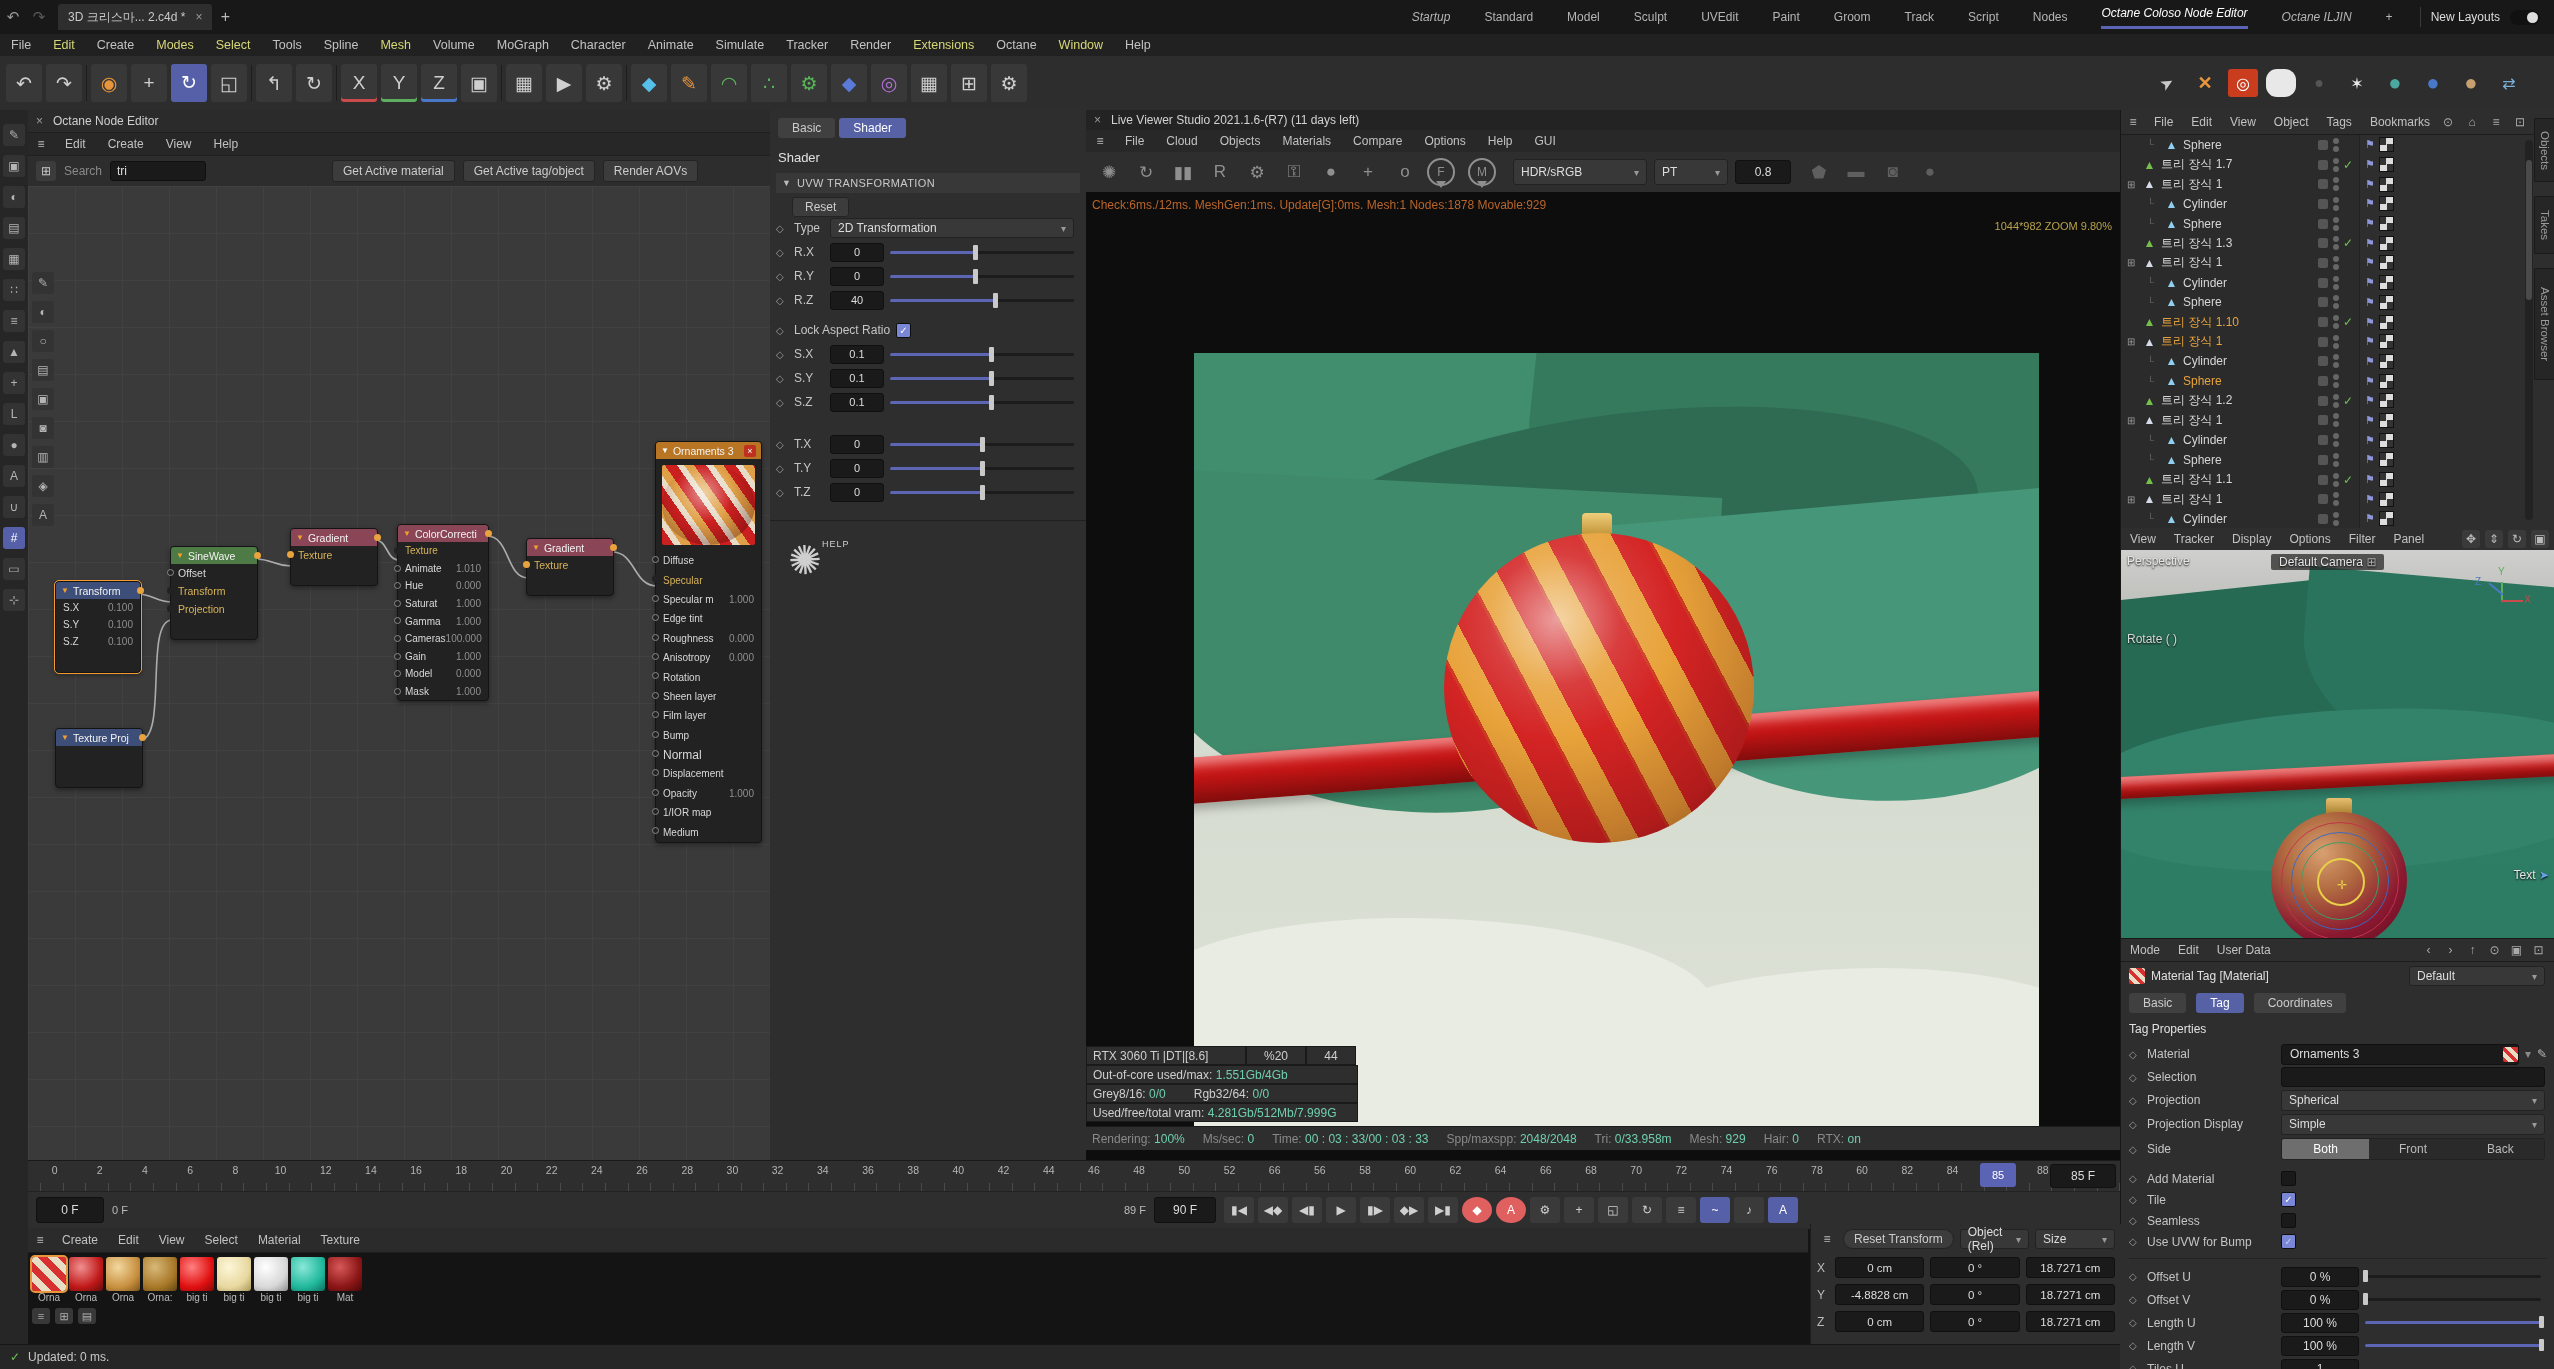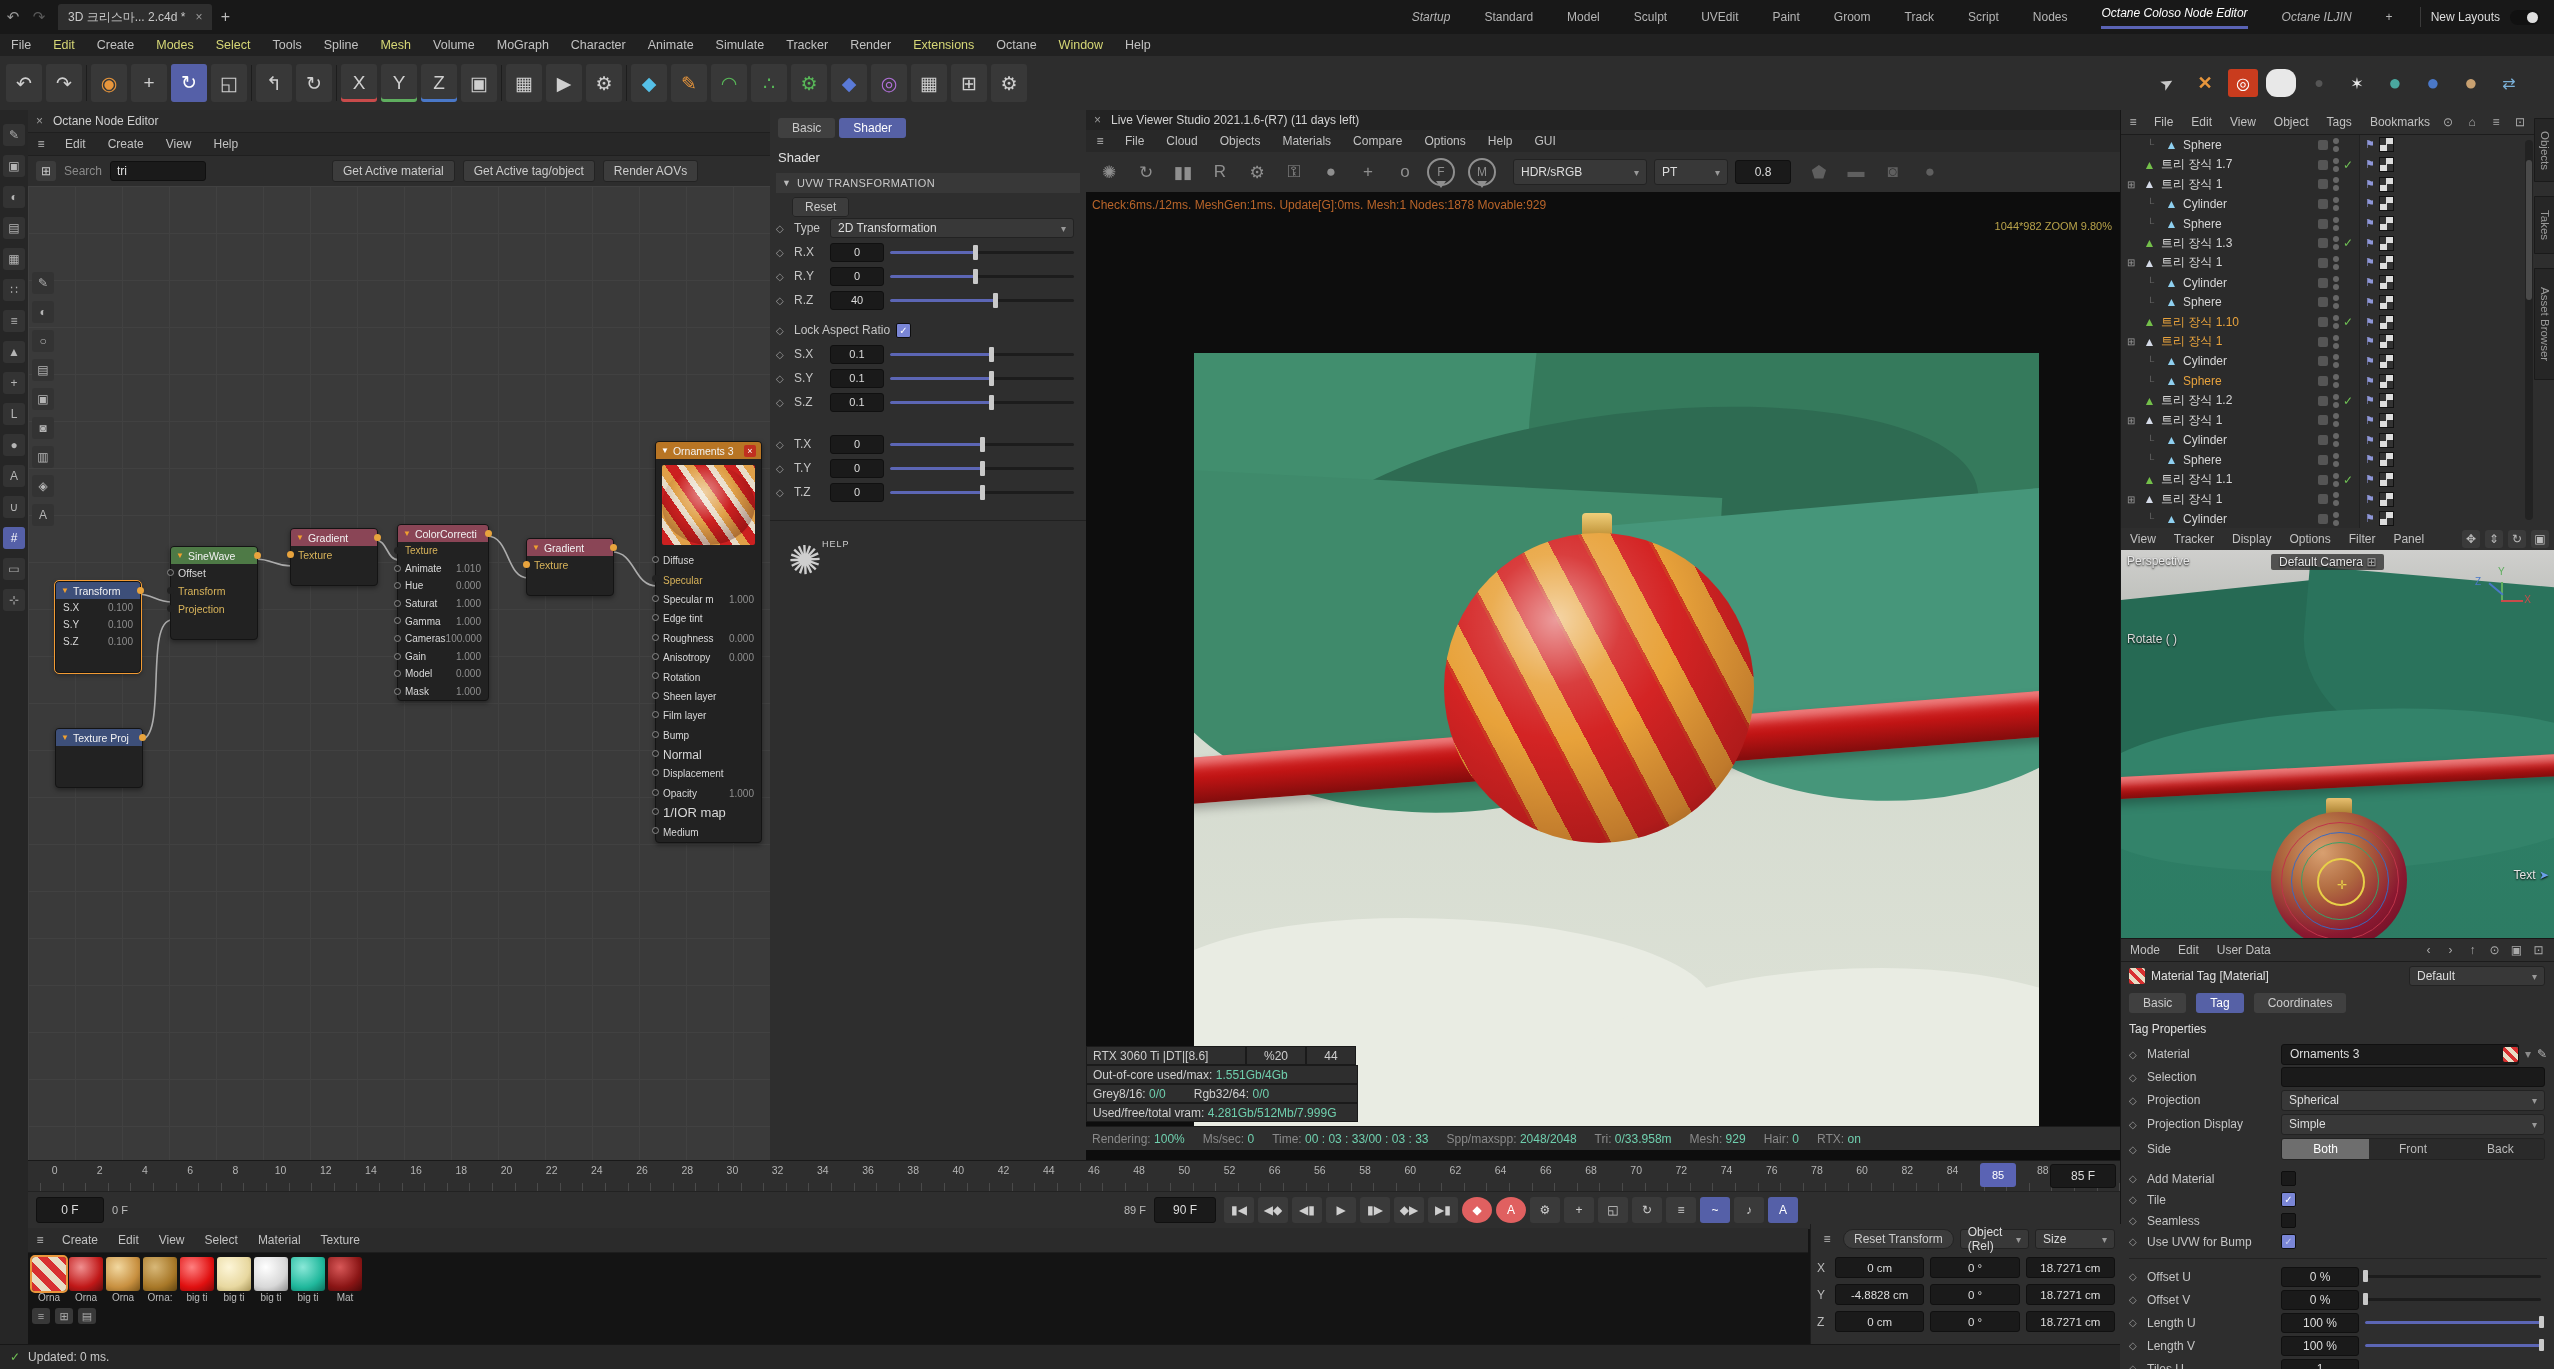--- a/index.html
+++ b/index.html
@@ -757,21 +757,21 @@
           <div class="nrow" style="height:19.4px;font-size:10px" data-c="">
             <span class="pin l ring mat-pin"></span>
             <span>Displacement</span>
             <span class="v"></span>
           </div>
           <div class="nrow" style="height:19.4px;font-size:10px" data-c="">
             <span class="pin l ring mat-pin"></span>
             <span>Opacity</span>
             <span class="v">1.000</span>
           </div>
-          <div class="nrow" style="height:19.4px;font-size:13px" data-c="">
+          <div class="nrow" style="height:19.4px;font-size:10px" data-c="">
             <span class="pin l ring mat-pin"></span>
             <span>1/IOR map</span>
             <span class="v"></span>
           </div>
           <div class="nrow" style="height:19.4px;font-size:10px" data-c="">
             <span class="pin l ring mat-pin"></span>
             <span>Medium</span>
             <span class="v"></span>
           </div>
       </div>

